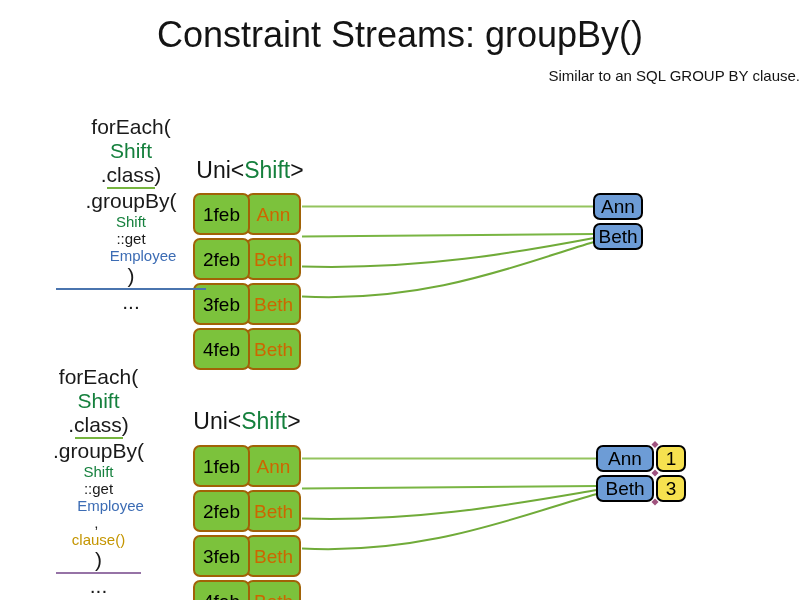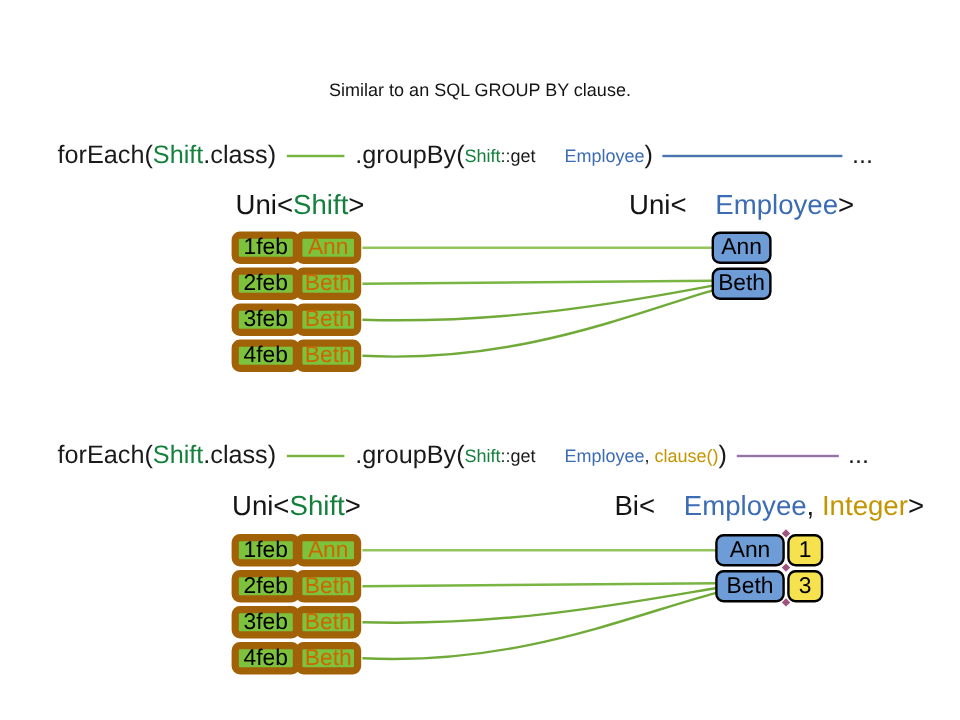--- a/index.html
+++ b/index.html
@@ -1,39 +1,39 @@
 <!DOCTYPE html>
 <html><head>
 <meta charset="utf-8">
 <style>
   html,body { margin:0; padding:0; background:#fff; font-family:"Liberation Sans", sans-serif; }
   .slide { position:relative; width:800px; height:600px; background:#ffffff; overflow:hidden; }
 
   .title { position:absolute; top:14px; left:0; width:800px; text-align:center;
            font-size:36px; color:#141414; letter-spacing:0; }
-  .subtitle { position:absolute; top:67px; left:0; width:800px; text-align:center;
+  .subtitle { position:absolute; top:67px; left:0; width:800px; text-align:right;
               font-size:15px; color:#141414; }
 
   .codeline { position:absolute; left:48px; height:30px; display:flex; align-items:center;
-              white-space:pre; font-size:21px; color:#1a1a1a; z-index:3; }
+              white-space:pre; font-size:21px; color:#1a1a1a; z-index:3;flex-direction:column; }
   .codeline .sm { font-size:15px; }
   .cl-green { color:#15803d; }
   .cl-blue  { color:#3c6cb4;padding-left:24px; }
   .cl-gold  { color:#c49500; }
   .seg { height:0; border-top:2px solid; }
   .seg-green  { width:48px;  border-color:#76b43e; margin:0 9px; }
   .seg-blue   { width:150px; border-color:#4a74ae; border-top-width:2px; margin:0 8px; }
   .seg-purple { width:85px;  border-color:#9673a6; margin:0 8px; }
 
   .type-label { position:absolute; font-size:23px; color:#141414; transform:translateX(-50%);
                 white-space:pre; z-index:3; }
 
   .shift-table { position:absolute; left:193px; display:flex; flex-direction:column; gap:3px; z-index:2; }
   .shift-row { display:flex; }
-  .cell { box-sizing:border-box; height:27px; border:6px solid #a16207; border-radius:7px;
+  .cell { box-sizing:border-box; height:42px; border:2px solid #a16207; border-radius:7px;
           background:#7cc23c; display:flex; align-items:center; justify-content:center;
           font-size:19px; line-height:1; }
   .cell-date { width:57px; color:#000; position:relative; z-index:2; }
   .cell-emp  { width:55px; margin-left:-4px; color:#cc6600; position:relative; z-index:1; }
 
   .group-col { position:absolute; display:flex; flex-direction:column; gap:3px; z-index:2; }
   .group-row { display:flex; }
   .gbox { box-sizing:border-box; height:27px; border:2px solid #000; border-radius:7px;
           display:flex; align-items:center; justify-content:center; font-size:19px; color:#000; }
   .gbox-blue { background:#6d9cd6; }
@@ -42,20 +42,21 @@
   .d2 .gbox-blue { width:58px; }
   .d2 .gbox-yellow { width:30px; }
 
   .overlay { position:absolute; top:0; left:0; z-index:1; pointer-events:none; }
 </style>
 </head>
 <body>
 
 <div class="slide">
 
+  <div class="title">Constraint Streams: groupBy()</div>
   <div class="subtitle">Similar to an SQL GROUP BY clause.</div>
 
   <svg class="overlay" width="800" height="600" viewBox="0 0 800 600">
 
     <path d="M302 206.5 L594 206.5" stroke="#94c45e" stroke-width="2" fill="none"></path>
     <path d="M302 236.5 L594 234" stroke="#79b543" stroke-width="2" fill="none"></path>
     <path d="M302 266.5 C420 270, 520 252, 594 238" stroke="#70ab39" stroke-width="2" fill="none"></path>
     <path d="M302 296.5 C430 303, 525 262, 594 242" stroke="#70ab39" stroke-width="2" fill="none"></path>
 
     <path d="M302 458.5 L597 458.5" stroke="#94c45e" stroke-width="2" fill="none"></path>
@@ -71,21 +72,20 @@
   <div class="codeline d1" style="top:115px;">
     <span>forEach(</span><span class="cl-green">Shift</span><span>.class)</span>
     <span class="seg seg-green"></span>
     <span>.groupBy(</span><span class="sm cl-green">Shift</span><span class="sm">::get</span><span class="sm cl-blue">Employee</span><span>)</span>
     <span class="seg seg-blue"></span>
     <span>...</span>
   </div>
 
   <div class="type-label" style="top:157px; left:250px;"><span>Uni&lt;</span><span class="cl-green">Shift</span><span>&gt;</span></div>
 
-  <div class="type-label" style="top:157px; left:618px;"><span>Uni&lt;</span><span class="cl-blue">Employee</span><span>&gt;</span></div>
 
   <div class="shift-table d1" style="top:193px;">
     <div class="shift-row">
       <div class="cell cell-date">1feb</div>
       <div class="cell cell-emp">Ann</div>
     </div>
     <div class="shift-row">
       <div class="cell cell-date">2feb</div>
       <div class="cell cell-emp">Beth</div>
     </div>
@@ -111,21 +111,20 @@
   <div class="codeline d2" style="top:365px;">
     <span>forEach(</span><span class="cl-green">Shift</span><span>.class)</span>
     <span class="seg seg-green"></span>
     <span>.groupBy(</span><span class="sm cl-green">Shift</span><span class="sm">::get</span><span class="sm cl-blue">Employee</span><span class="sm">, </span><span class="sm cl-gold">clause()</span><span>)</span>
     <span class="seg seg-purple"></span>
     <span>...</span>
   </div>
 
   <div class="type-label" style="top:408px; left:247px;"><span>Uni&lt;</span><span class="cl-green">Shift</span><span>&gt;</span></div>
 
-  <div class="type-label" style="top:408px; left:641px;"><span>Bi&lt;</span><span class="cl-blue">Employee</span><span>, </span><span class="cl-gold">Integer</span><span>&gt;</span></div>
 
   <div class="shift-table d2" style="top:445px;">
     <div class="shift-row">
       <div class="cell cell-date">1feb</div>
       <div class="cell cell-emp">Ann</div>
     </div>
     <div class="shift-row">
       <div class="cell cell-date">2feb</div>
       <div class="cell cell-emp">Beth</div>
     </div>

